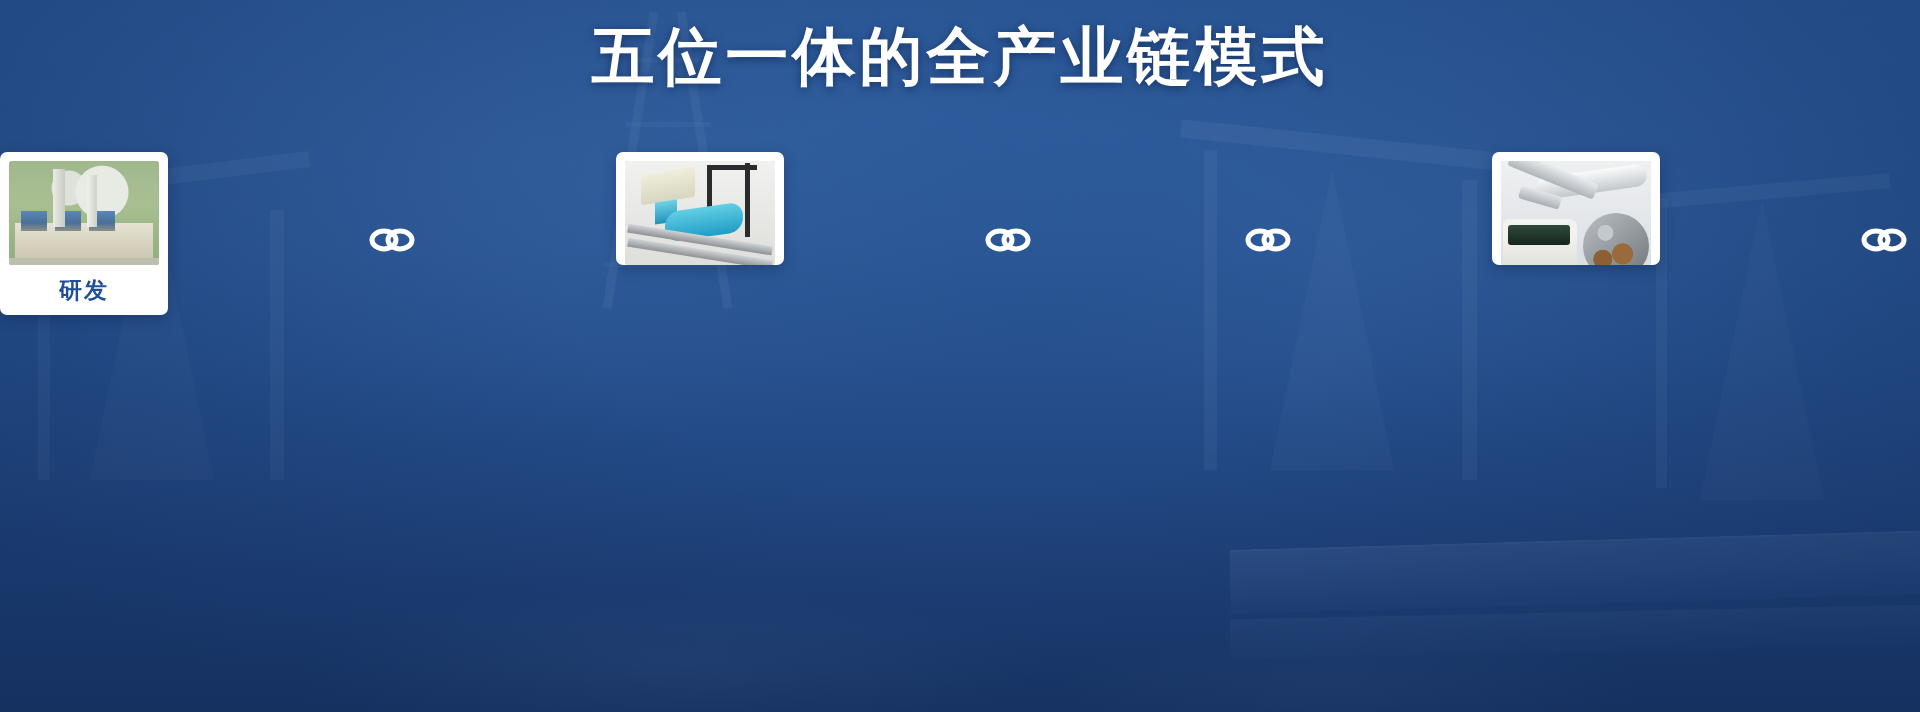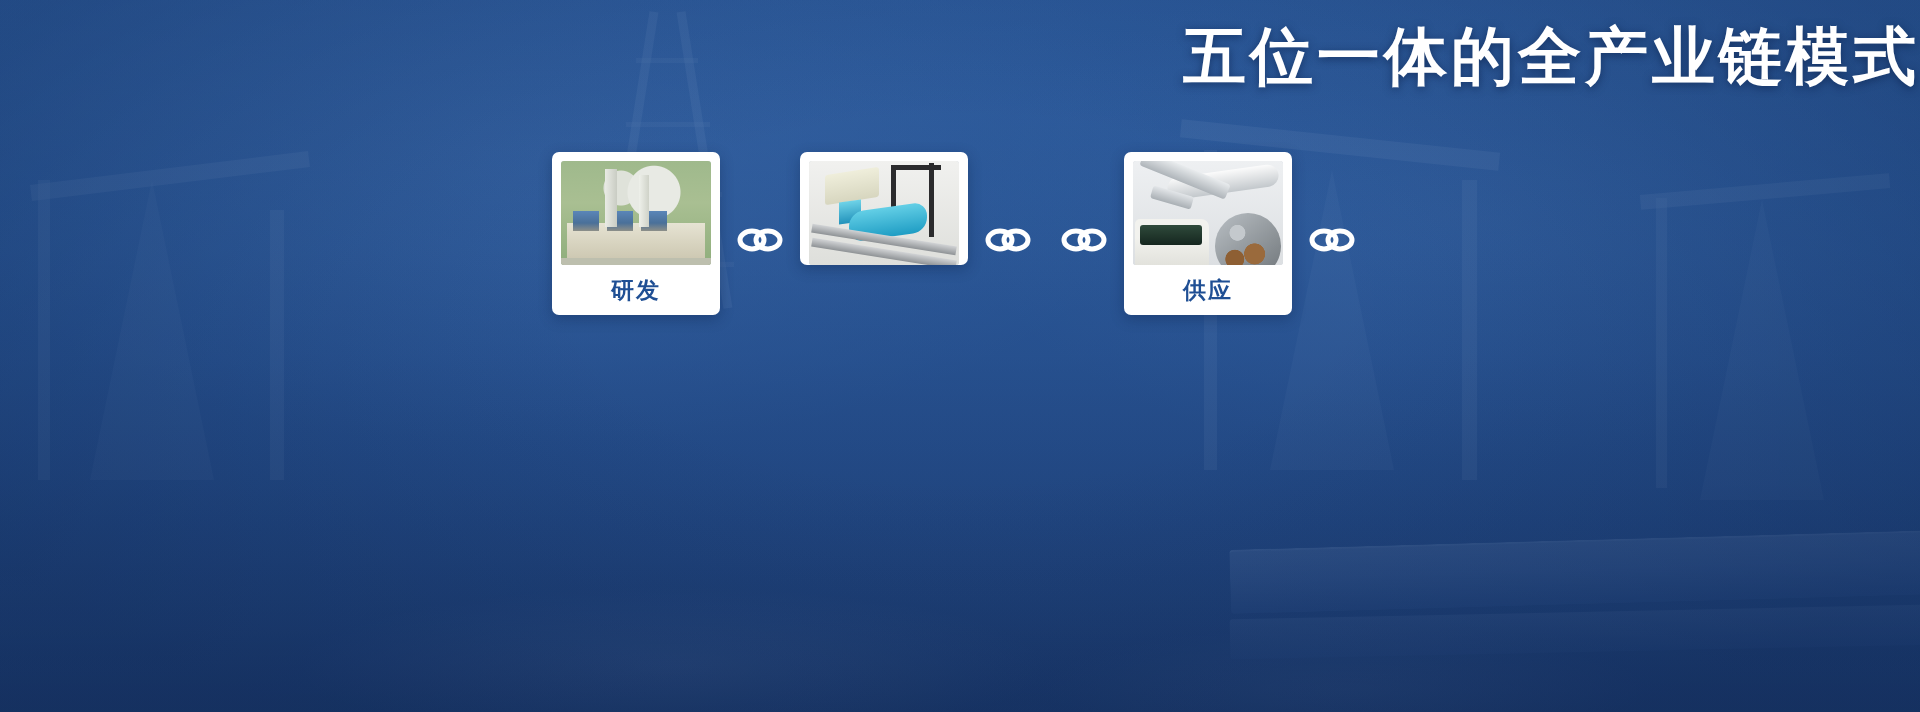--- a/index.html
+++ b/index.html
@@ -118,28 +118,27 @@
     letter-spacing: 2px;
     text-shadow: 0 1px 4px rgba(10,30,70,0.55);
   }
   .title {
     margin: 14px 0 0 0;
     font-size: 63px;
     font-weight: bold;
     color: #ffffff;
     letter-spacing: 4px;
     text-shadow: 0 2px 8px rgba(8,26,64,0.55);
-    text-align: right;
   }
 
   .chain {
     margin-top: 52px;
     display: flex;
     align-items: flex-start;
-    justify-content: center;
+    justify-content: space-between;
     gap: 4px;
   }
   .card {
     width: 168px;
     background: #ffffff;
     border-radius: 7px;
     padding: 9px 9px 0 9px;
     box-sizing: border-box;
     box-shadow: 0 4px 14px rgba(8,28,66,0.32);
     overflow: hidden;
@@ -428,21 +427,20 @@
         <div class="card-img">
           <div class="img-supply">
             <div class="fuse"></div>
             <div class="wing"></div>
             <div class="tail"></div>
             <div class="truck"></div>
             <div class="cabwin"></div>
             <div class="globe"></div>
           </div>
         </div>
-        <div class="card-label">供应</div>
       </div>
 
       <div class="link-icon">
         <svg width="46" height="26" viewBox="0 0 46 26" aria-hidden="true">
           <g fill="none" stroke="#ffffff" stroke-width="5">
             <ellipse cx="15" cy="13" rx="12" ry="9"></ellipse>
             <ellipse cx="31" cy="13" rx="12" ry="9"></ellipse>
           </g>
         </svg>
       </div>

